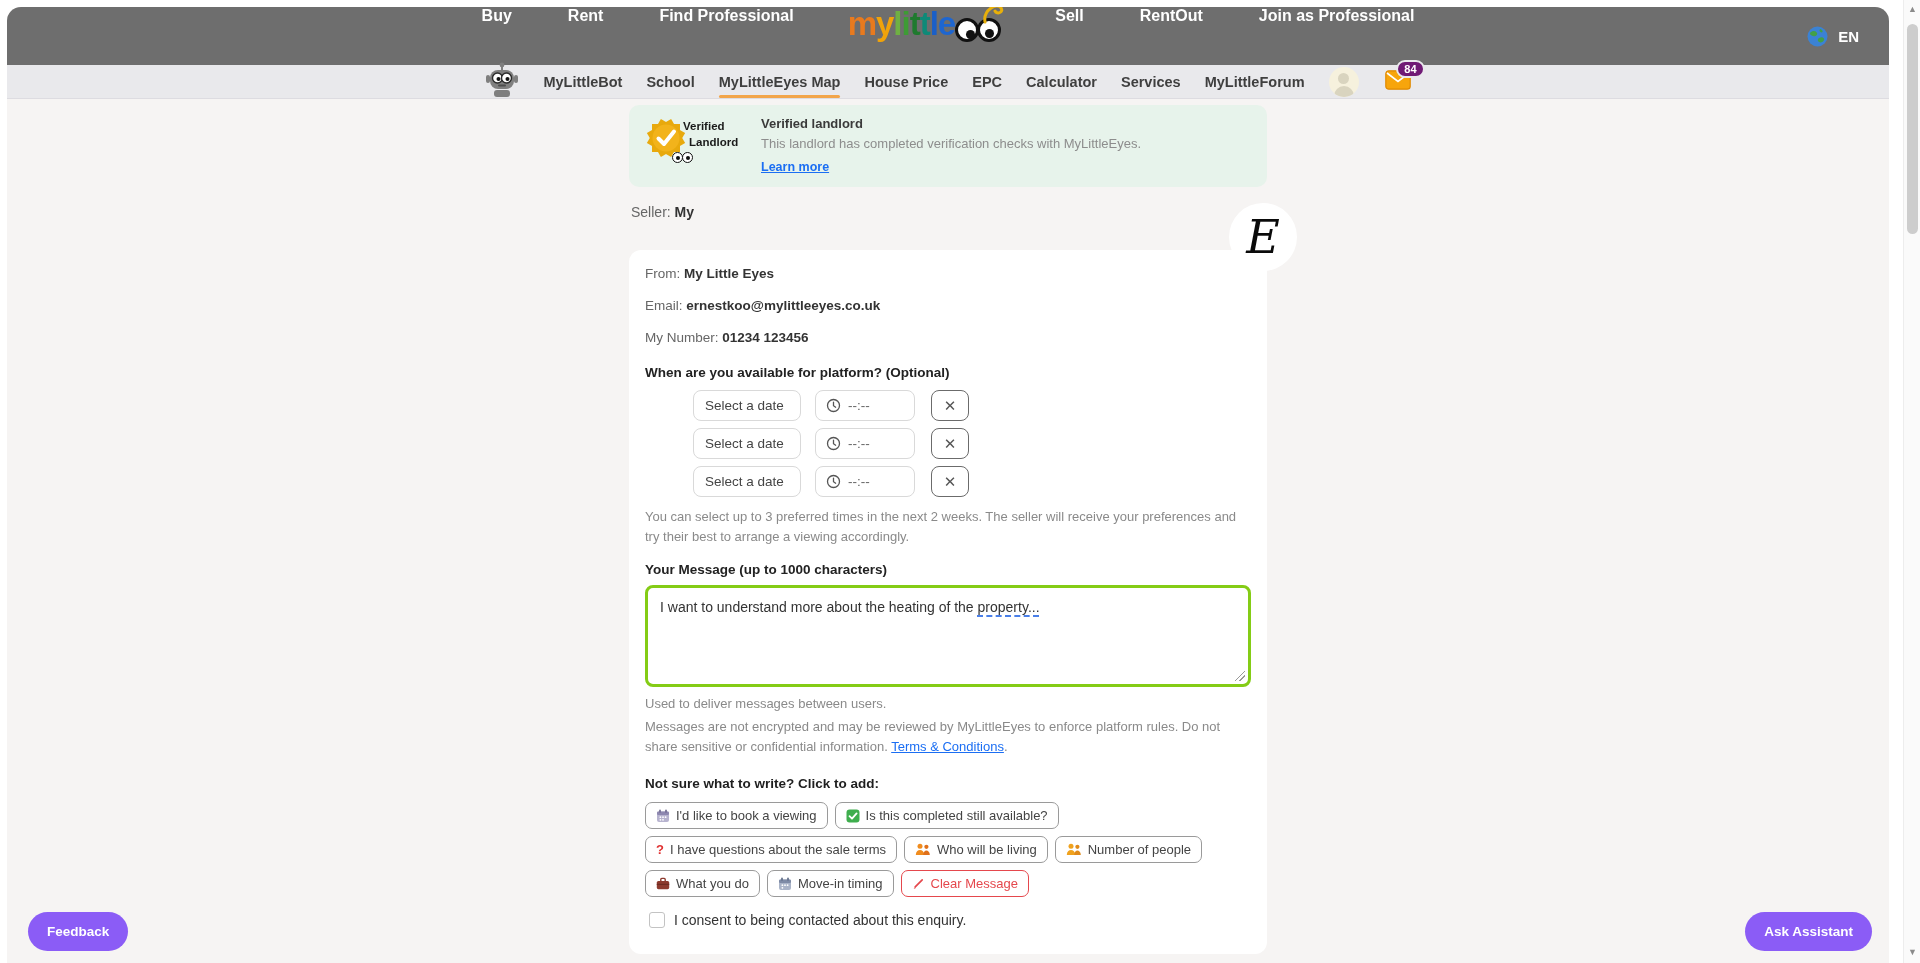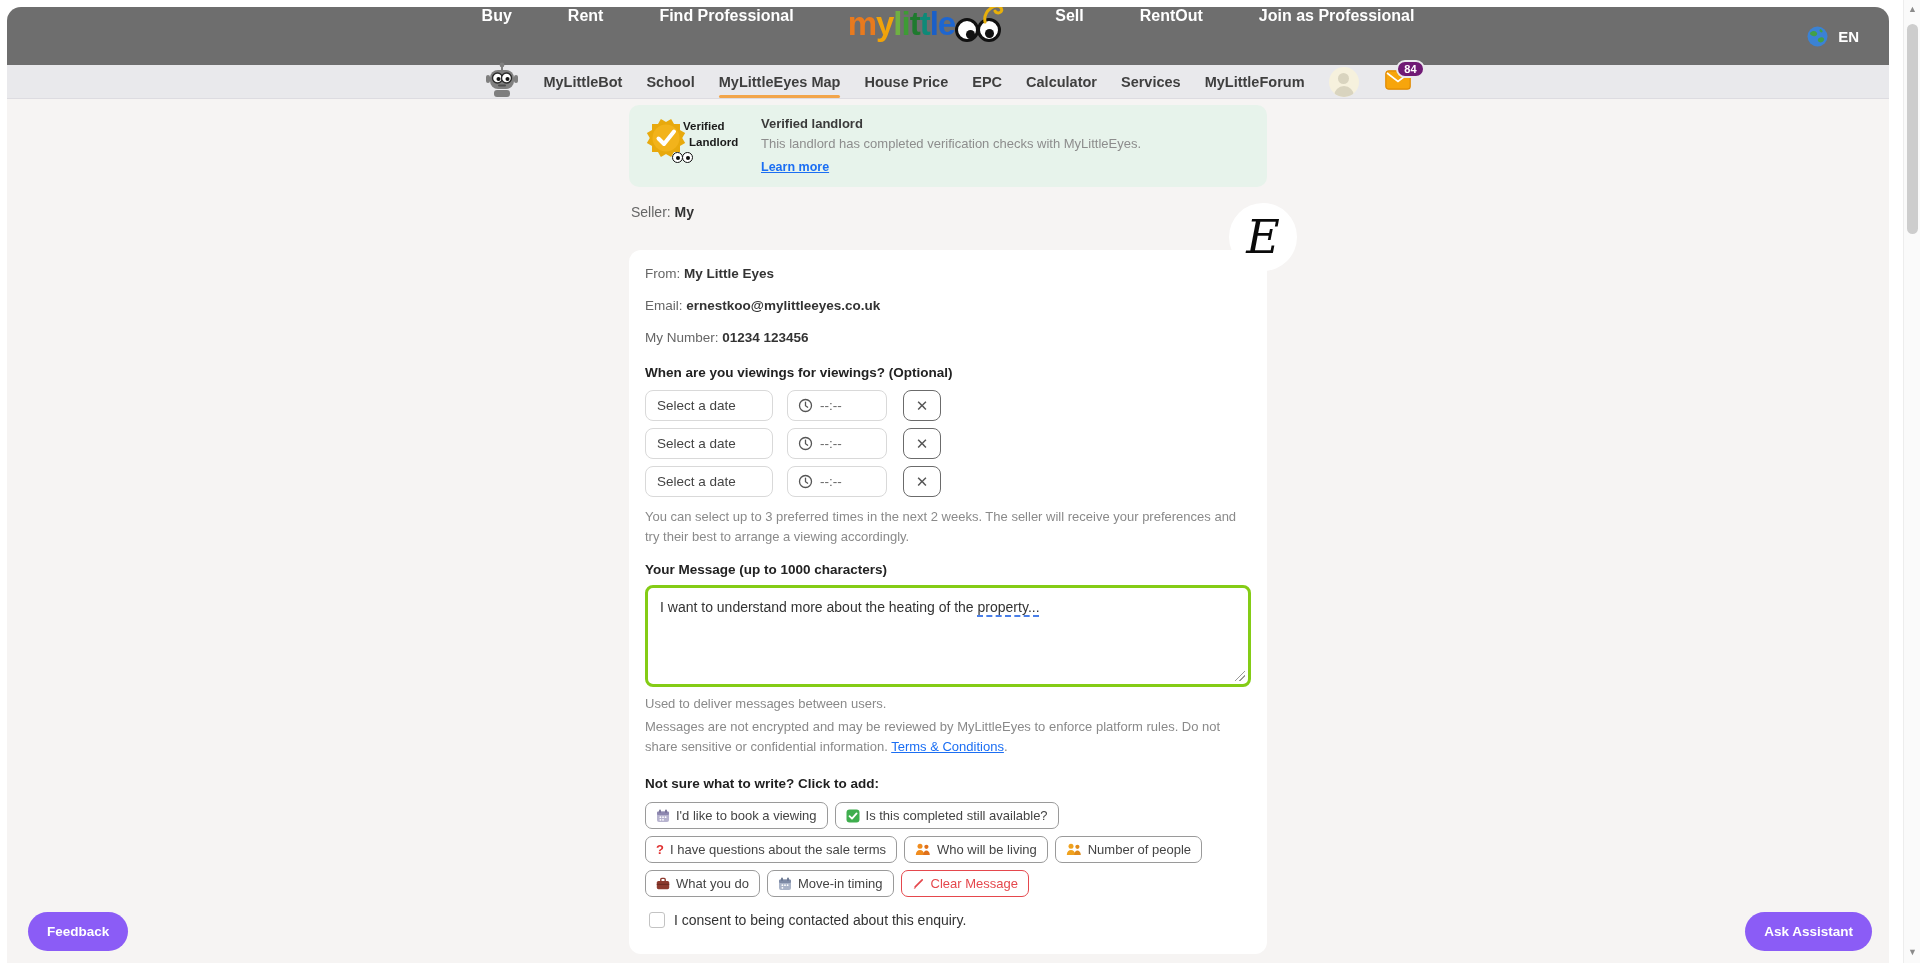--- a/index.html
+++ b/index.html
@@ -74,23 +74,23 @@
   .monogram { position:absolute; right:-30px; top:16px; width:68px; height:68px; background:#fff;
               border-radius:50%; display:flex; align-items:center; justify-content:center;
               font-family:"DejaVu Serif", serif; font-style:italic; font-size:46px; color:#0a0a0a; }
 
   
   .card { background:#ffffff; border-radius:12px; padding:16px 16px 14px; }
   .card .kv-line { margin-bottom:17px; font-size:13.5px; }
   .section-heading { font-size:13.5px; font-weight:700; color:#222; margin:20px 0 10px; }
 
   .date-row { display:flex; align-items:center; gap:14px; margin-bottom:7px; }
-  .date-input { width:128px; height:31px; border:1px solid #d9d9d9; border-radius:8px;
+  .date-input { width:108px; height:31px; border:1px solid #d9d9d9; border-radius:8px;
                 display:flex; align-items:center; padding:0 11px; font-size:13.5px; color:#444;
-                background:#fff; cursor:pointer; }
+                background:#fff; cursor:pointer;margin-left:48px; }
   .time-input { width:100px; height:31px; border:1px solid #d9d9d9; border-radius:8px;
                 display:flex; align-items:center; gap:7px; padding:0 10px; font-size:13.5px;
                 color:#666; background:#fff; cursor:pointer; }
   .x-btn { width:38px; height:31px; border:1.5px solid #6b6b6b; border-radius:8px; background:#fff;
            display:flex; align-items:center; justify-content:center; font-size:15px; color:#555;
            cursor:pointer; margin-left:2px; }
 
   .help-text { font-size:13px; color:#8a8a8a; line-height:1.5; margin-top:10px; }
   .msg-label { font-size:13.5px; font-weight:700; color:#222; margin:16px 0 8px; }
   .textarea { position:relative; height:102px; border:3px solid #84cc16; border-radius:8px;
@@ -243,21 +243,21 @@
       <div class="kv-line">
         <span>From:</span> <b>My Little Eyes</b>
       </div>
       <div class="kv-line">
         <span>Email:</span> <b>ernestkoo@mylittleeyes.co.uk</b>
       </div>
       <div class="kv-line">
         <span>My Number:</span> <b>01234 123456</b>
       </div>
 
-      <div class="section-heading">When are you viewings for viewings? (Optional)</div>
+      <div class="section-heading">When are you available for platform? (Optional)</div>
 
       <div class="date-row">
         <div class="date-input">Select a date</div>
         <div class="time-input">
           <svg width="15" height="15" viewBox="0 0 14 14">
               <circle cx="7" cy="7" r="5.6" stroke="#555" fill="none" stroke-width="1.2"></circle>
               <path d="M7 3.8 V7.2 L9 8.6" stroke="#555" stroke-width="1.2" fill="none" stroke-linecap="round"></path>
             </svg>
           <span>--:--</span>
         </div>

